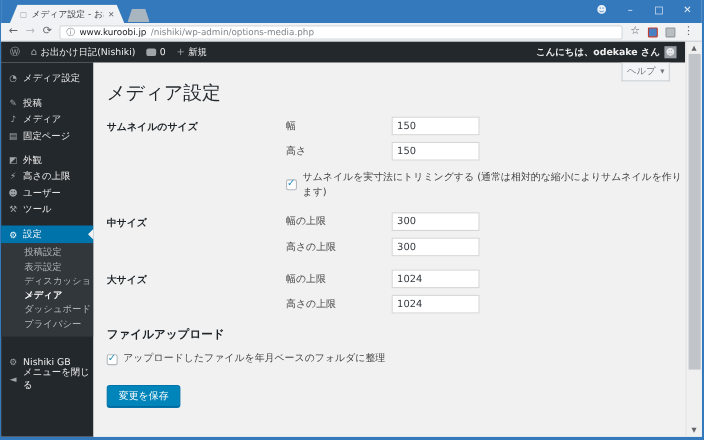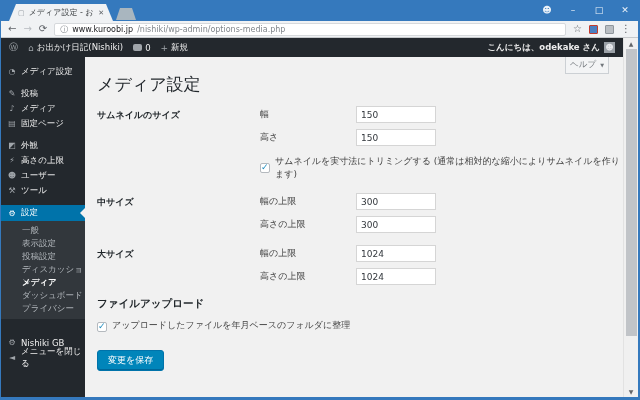--- a/index.html
+++ b/index.html
@@ -180,23 +180,22 @@
           </div>
           <div class="mi">
             <span class="ic">⚒</span>
             <span>ツール</span>
           </div>
           <div class="mi active sep-above">
             <span class="ic">⚙</span>
             <span>設定</span>
           </div>
           <div class="submenu">
-            <div class="smi">一般</div>
+            <div class="smi">投稿設定</div>
             <div class="smi">表示設定</div>
-            <div class="smi">投稿設定</div>
             <div class="smi">ディスカッション</div>
             <div class="smi current">メディア</div>
             <div class="smi">ダッシュボード</div>
             <div class="smi">プライバシー</div>
           </div>
           <div class="sidebar-footer">
             <div class="mi">
               <span class="ic">⚙</span>
               <span>Nishiki GB</span>
             </div>

